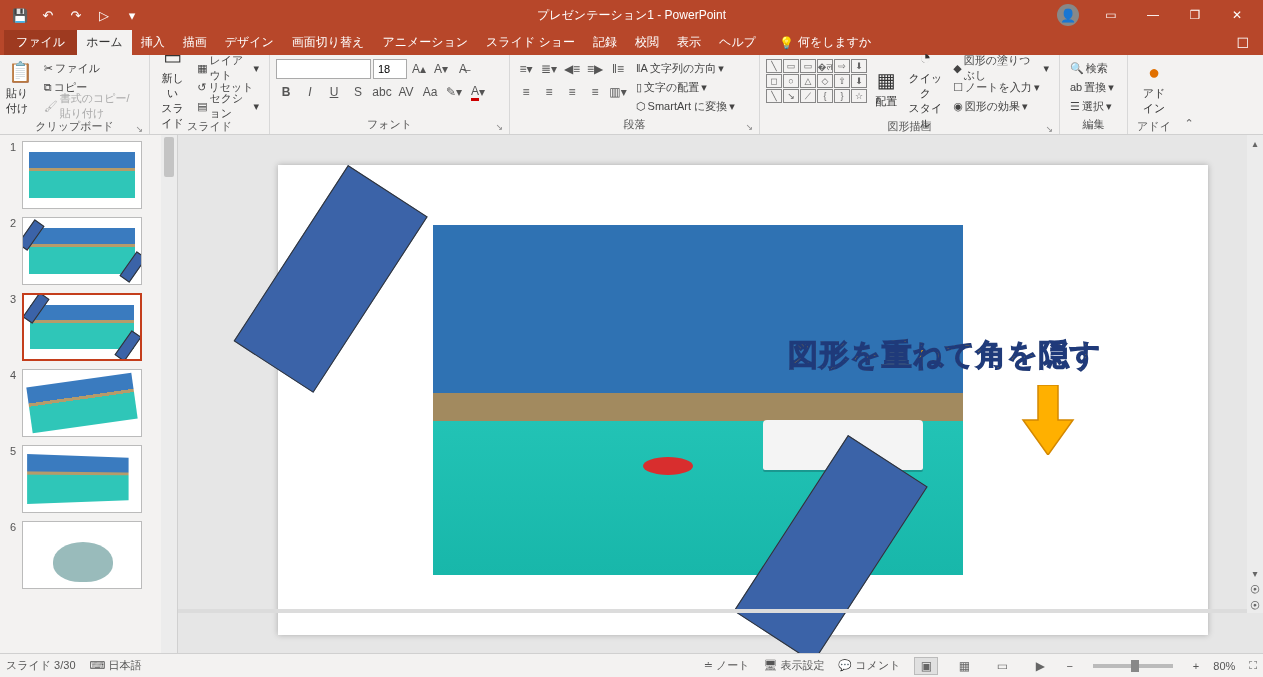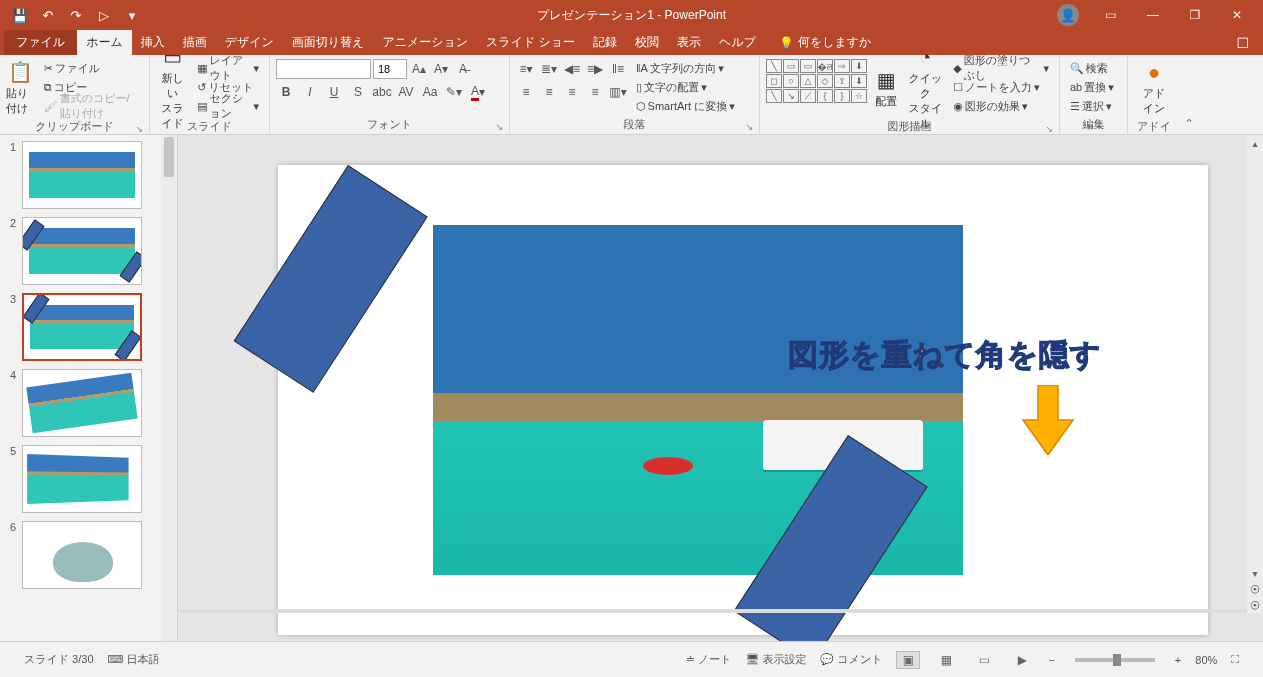--- a/index.html
+++ b/index.html
@@ -63,21 +63,21 @@
 .annot { position:absolute; left:510px; top:170px; font-size:30px; font-weight:bold; color:#ffb000; -webkit-text-stroke:1.2px #1f3a7a; letter-spacing:1px; }
 .arrow-down { position:absolute; left:740px; top:220px; }
 .arrow-down svg { width:60px; height:70px; }
 
 .slide-vscroll { position:absolute; right:0; top:0; bottom:40px; width:16px; background:#ececec; }
 .slide-vscroll .nav { position:absolute; left:0; right:0; height:16px; display:flex; align-items:center; justify-content:center; font-size:10px; color:#666; }
 .notes-bar { position:absolute; left:0; right:16px; bottom:0; height:40px; border-top:1px solid #ccc; background:#f3f2f1; display:flex; align-items:center; padding:0 10px; font-size:12px; color:#888; }
 .notes-splitter { position:absolute; left:0; right:16px; bottom:40px; height:4px; background:#dcdcdc; cursor:row-resize; }
 
 
-.status { position:absolute; left:0; right:0; bottom:0; height:36px; background:#f3f2f1; border-top:1px solid #d0d0d0; display:flex; align-items:center; font-size:11px; color:#555; padding:0 24px; gap:14px; }
+.status { position:absolute; left:0; right:0; bottom:0; height:24px; background:#f3f2f1; border-top:1px solid #d0d0d0; display:flex; align-items:center; font-size:11px; color:#555; padding:0 6px; gap:14px; }
 .status .spacer { flex:1; }
 .view-btn { width:24px; height:18px; display:flex; align-items:center; justify-content:center; border:1px solid transparent; color:#666; font-size:12px; }
 .view-btn.active { background:#e0e0e0; border-color:#bbb; }
 .zoom-slider { width:80px; height:4px; background:#bbb; position:relative; margin:0 6px; }
 .zoom-slider::after { content:""; position:absolute; left:48%; top:-4px; width:8px; height:12px; background:#888; }
 </style>
 </head>
 <body>
 
 <div class="titlebar">

